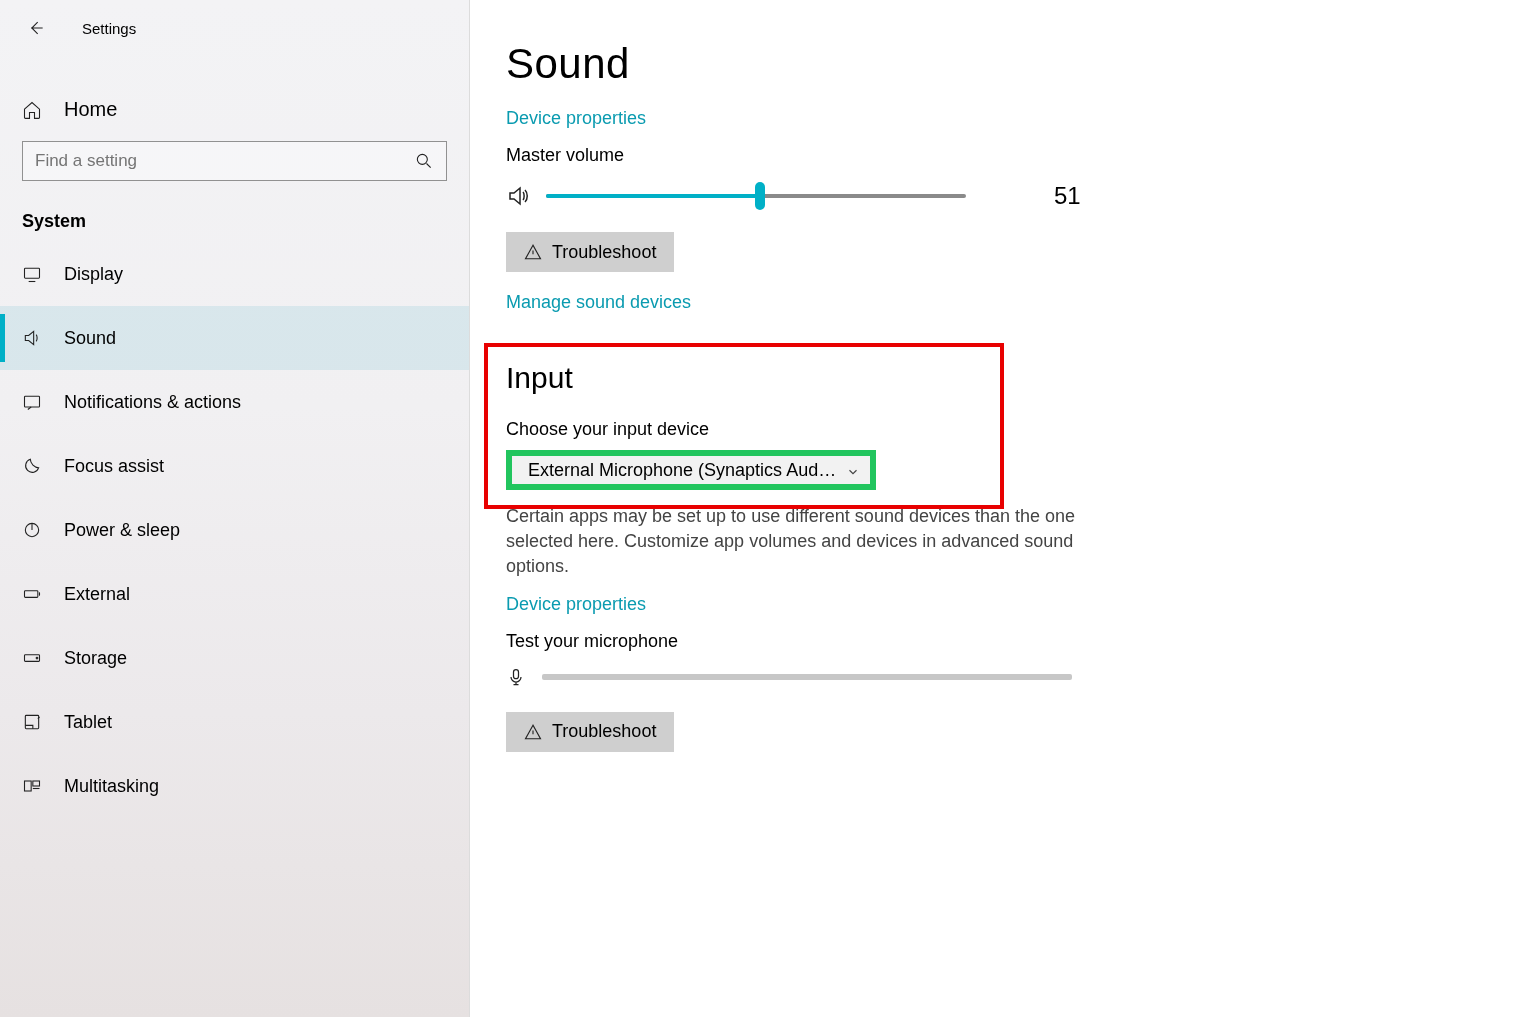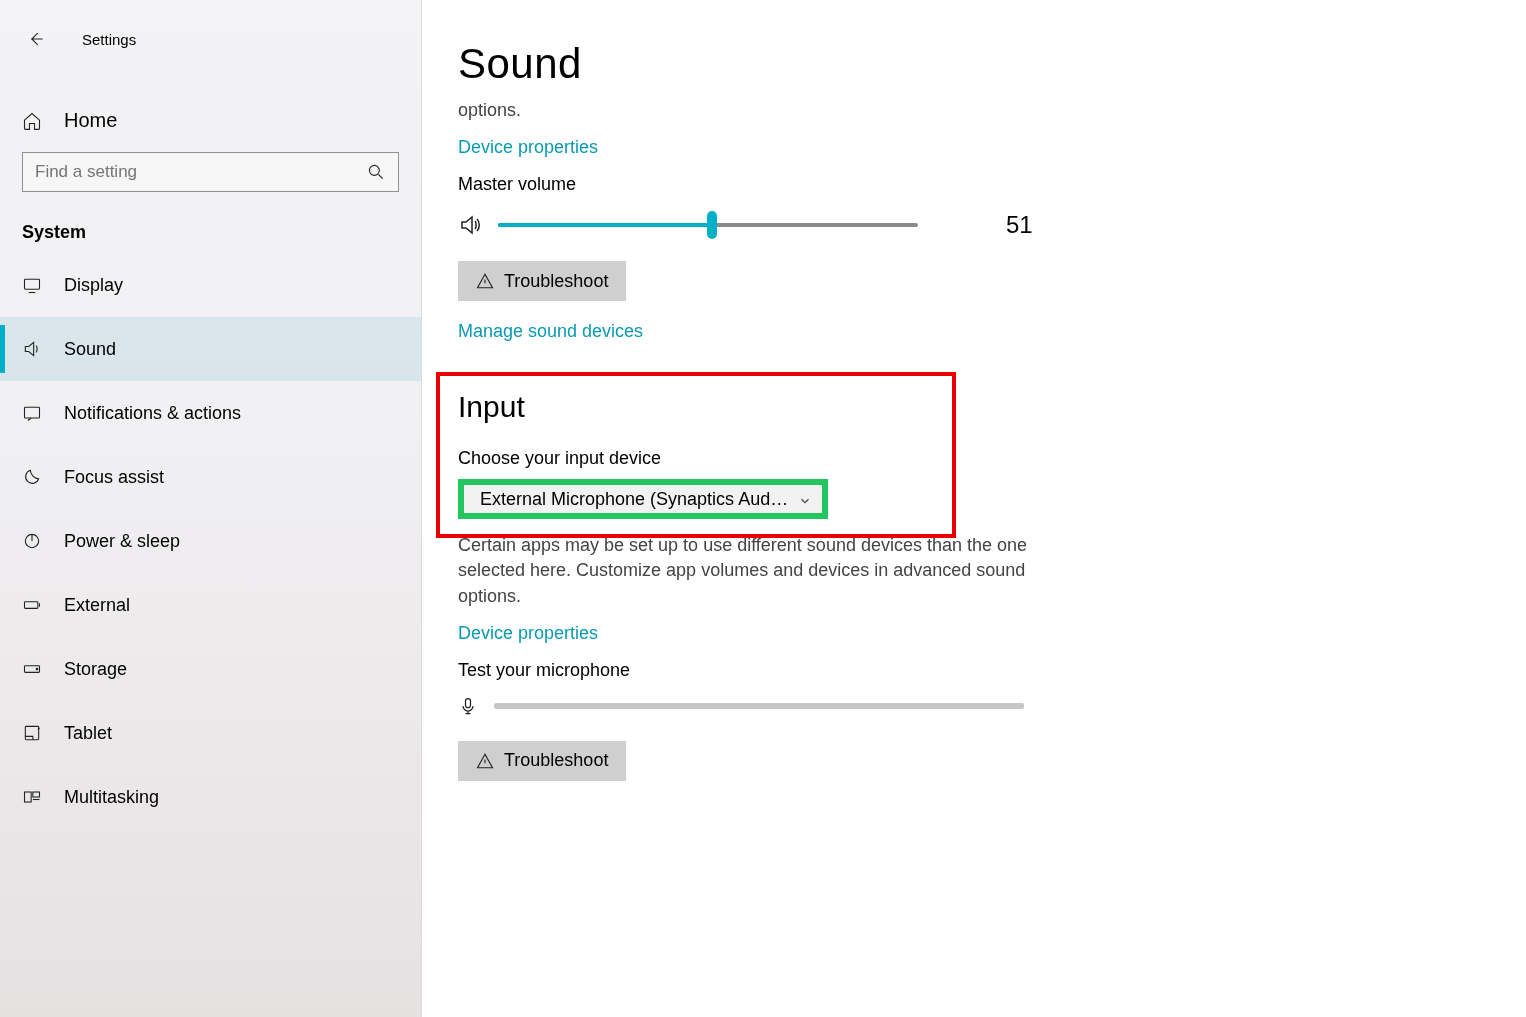--- a/index.html
+++ b/index.html
@@ -1,23 +1,23 @@
 <!DOCTYPE html>
 <html><head>
 <meta charset="utf-8">
 <style>
   * { box-sizing: border-box; margin: 0; padding: 0; }
   html, body { width: 1526px; height: 1017px; font-family: "Segoe UI", Arial, sans-serif; color: #000; background: #fff; overflow: hidden; }
   .app { display: flex; width: 100%; height: 100%; }
   .sidebar {
-    width: 422px;
+    width: 470px;
     height: 100%;
     background: linear-gradient(180deg, #F3F3F5 0%, #F1F0F2 40%, #ECE9EB 70%, #E6E1E1 100%);
     border-right: 1px solid #DCDCDC;
-    padding-top: 19px;
+    padding-top: 8px;
   }
   .titlebar { display: flex; align-items: center; height: 40px; padding-left: 16px; }
   .back-btn { width: 40px; height: 40px; display: flex; align-items: center; justify-content: center; cursor: pointer; }
   .titlebar .app-title { font-size: 15px; margin-left: 26px; }
   .home-row { display: flex; align-items: center; padding: 16px 0 16px 22px; margin-top: 34px; cursor: pointer; }
   .home-row .label { font-size: 20px; margin-left: 22px; }
   .search-wrap { padding: 0 22px; margin-top: 4px; }
   .search-box {
     display: flex; align-items: center; justify-content: space-between;
     border: 1px solid #919191; background: rgba(255,255,255,0.35);
@@ -194,21 +194,20 @@
             <path d="M13 15h8"></path>
           </svg>
         </span>
       <span class="label">Multitasking</span>
     </div>
   </div>
 
   <div class="main">
     <div class="page-title">Sound</div>
 
-    <div class="body-text" style="margin-top:10px;">options.</div>
 
     <a class="link" style="margin-top:14px; display:inline-block;">Device properties</a>
 
     <div class="section-label">Master volume</div>
 
     <div class="volume-row">
       <span class="speaker-icon">
         <svg viewBox="0 0 24 24" width="24" height="24" stroke="#222" fill="none" stroke-width="1.5">
             <path d="M4 9v6h4l6 5V4L8 9H4z"></path>
             <path d="M17 8c1.5 1.5 1.5 6.5 0 8"></path>

